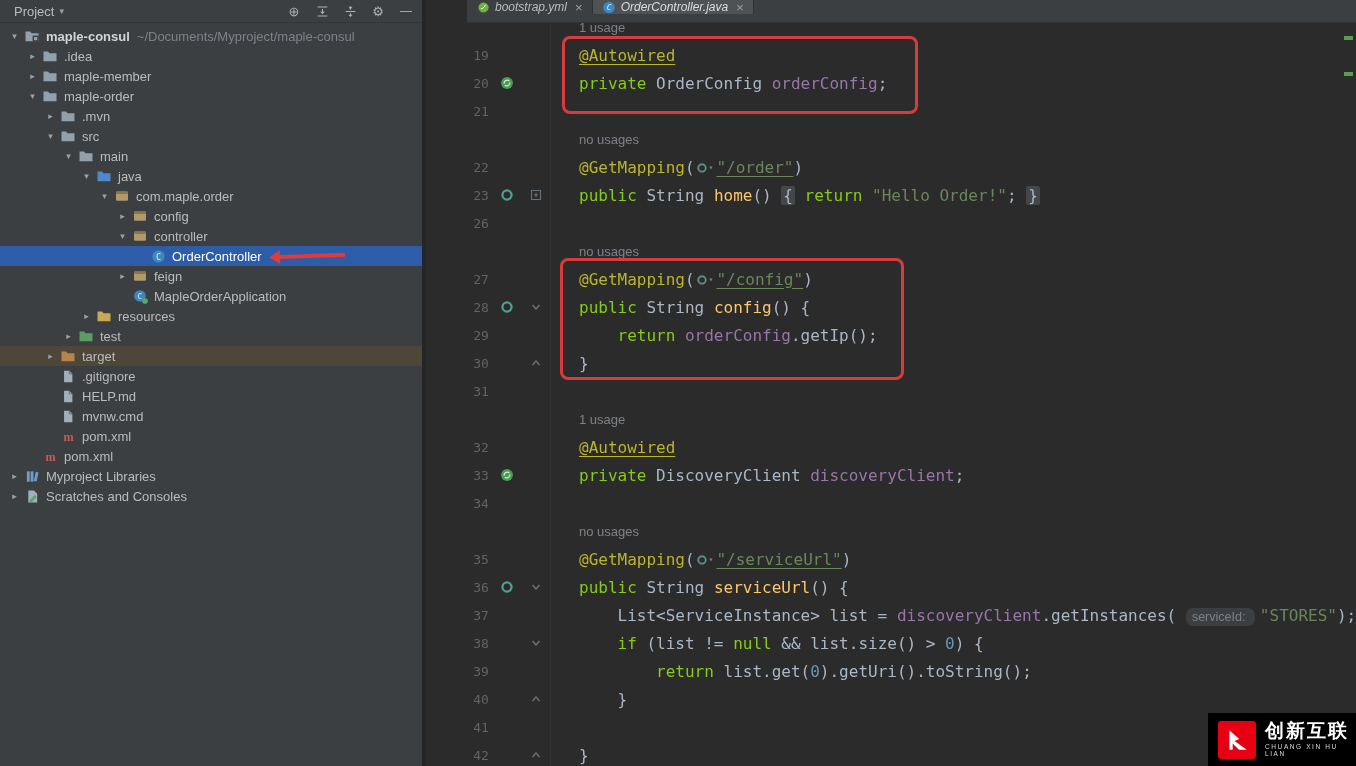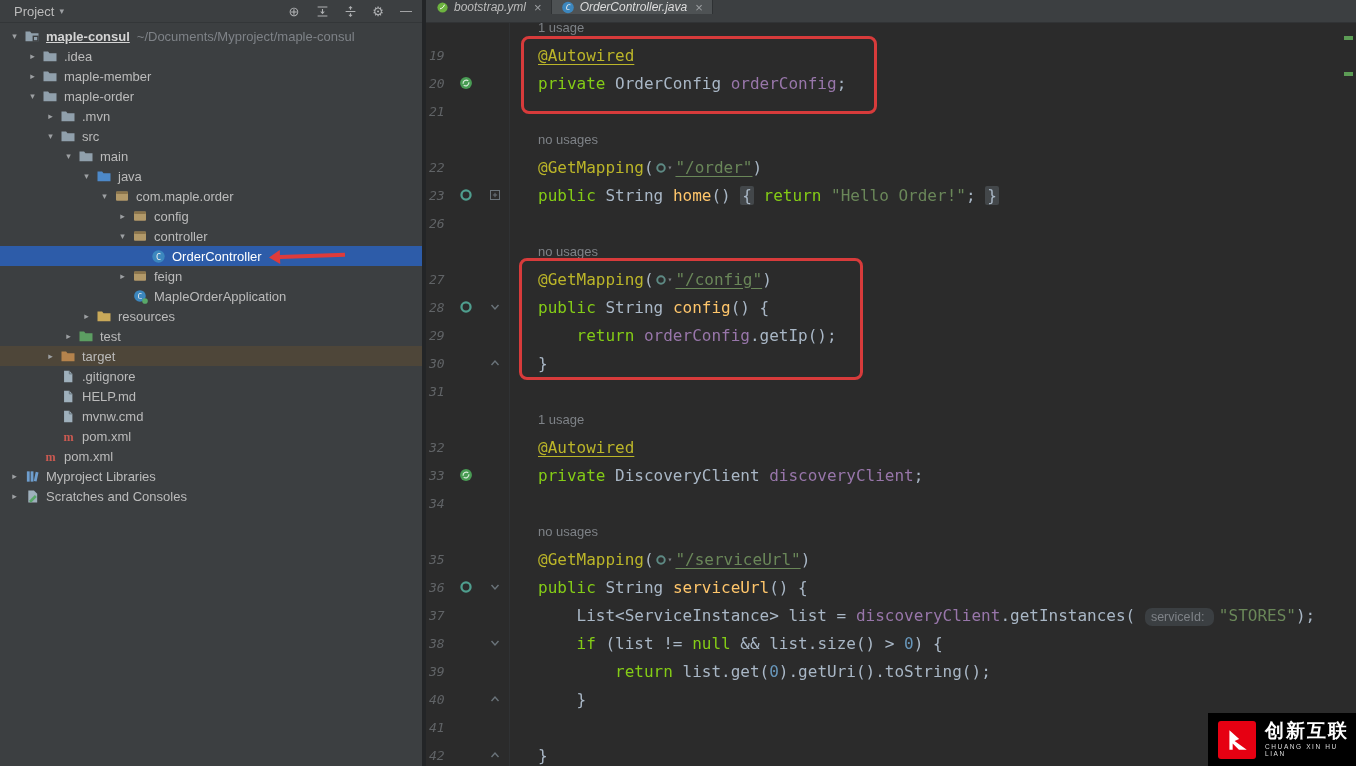--- a/index.html
+++ b/index.html
@@ -1,52 +1,52 @@
 <!DOCTYPE html>
 <html><head>
 <meta charset="utf-8">
 <title>IDE</title>
 <style>
   html,body{margin:0;padding:0;background:#2B2B2B;width:1356px;height:766px;overflow:hidden;}
-  .app{position:relative;width:1356px;height:766px;display:flex;font-family:"Liberation Sans",sans-serif;-webkit-font-smoothing:antialiased;}
+  .app{position:relative;width:1356px;height:766px;display:flex;font-family:"Liberation Sans",sans-serif;gap:41px;-webkit-font-smoothing:antialiased;}
 
   
   .project-panel{width:426px;min-width:426px;background:#3C3F41;border-right:4px solid #232527;display:flex;flex-direction:column;box-sizing:border-box;}
   .panel-header{height:22px;min-height:22px;display:flex;align-items:center;padding:0 8px 0 14px;color:#BBBBBB;font-size:13px;border-bottom:1px solid #333638;}
   .panel-title{display:flex;align-items:center;gap:5px;cursor:default;}
   .chev-glyph{font-size:9px;color:#9DA0A3;}
   .panel-actions{margin-left:auto;display:flex;gap:12px;align-items:center;color:#AFB1B3;}
   .panel-actions .act{display:inline-flex;align-items:center;justify-content:center;width:16px;height:16px;}
 
   .tree{position:relative;padding-top:3px;font-size:13px;color:#BBBBBB;flex:1;overflow:hidden;}
   .tree-row{height:20px;display:flex;align-items:center;white-space:nowrap;position:relative;cursor:default;}
   .tree-row.selected{background:#2D5CA9;}
   .tree-row.selected .tree-label{color:#FFFFFF;}
   .tree-row.excluded{background:#4E4639;}
   .tree-chev{width:17px;min-width:17px;text-align:center;font-size:9px;color:#9DA0A3;}
   .tree-icon{width:18px;min-width:18px;height:16px;margin-right:5px;display:inline-flex;align-items:center;justify-content:center;}
   .tree-label{color:#BBBBBB;}
-  .tree-label.bold{font-weight:700;color:#D4D4D4;text-decoration:underline;}
+  .tree-label.bold{font-weight:700;color:#D4D4D4;}
   .tree-path{color:#7E8287;margin-left:7px;font-weight:400;}
 
   .red-arrow{position:absolute;left:273px;top:8px;width:72px;height:4px;background:#DE3B3B;transform:rotate(-2deg);}
   .red-arrow::before{content:"";position:absolute;left:-11px;top:-5px;width:0;height:0;border:7px solid transparent;border-right:11px solid #DE3B3B;}
 
   
   .editor-area{flex:1;position:relative;background:#2B2B2B;overflow:hidden;}
   .tab-bar{height:22px;background:#3C3F41;display:flex;align-items:flex-start;border-bottom:1px solid #313335;}
   .tab{display:flex;align-items:center;gap:5px;padding:0 9px;font-size:12px;color:#BBBBBB;font-style:italic;border-right:1px solid #2F3234;cursor:default;}
   .tab.active{background:#4E5254;color:#DDDDDD;}
   .tab-icon{display:inline-flex;width:14px;height:14px;align-items:center;justify-content:center;}
   .tab-close{color:#9DA0A3;font-style:normal;font-size:13px;margin-left:3px;line-height:1;}
 
   .editor{position:relative;height:743px;overflow:hidden;}
   .rows{margin-top:-10px;}
   .row{height:28px;display:flex;align-items:center;}
-  .ln{width:22px;min-width:22px;margin-left:3px;text-align:left;font-family:"DejaVu Sans Mono",monospace;font-size:13px;color:#606366;font-style:italic;}
+  .ln{width:22px;min-width:22px;margin-left:3px;text-align:center;font-family:"DejaVu Sans Mono",monospace;font-size:13px;color:#606366;}
   .gslot{width:29px;min-width:29px;display:flex;justify-content:center;align-items:center;}
   .fslot{width:29px;min-width:29px;display:flex;justify-content:center;align-items:center;border-right:1px solid #303234;align-self:stretch;}
   .codeline{flex:1;font-family:"DejaVu Sans Mono",monospace;font-size:16px;color:#A9B7C6;white-space:pre;padding-left:28px;}
   .usageline{flex:1;font-size:13px;color:#7E8287;padding-left:28px;}
 
   .tk-kw{color:#84cc16;}
   .tk-pln{color:#A9B7C6;}
   .tk-ann{color:#BBB529;}
   .tk-annu{color:#BBB529;text-decoration:underline;text-underline-offset:3px;}
   .tk-str{color:#6A8759;}

